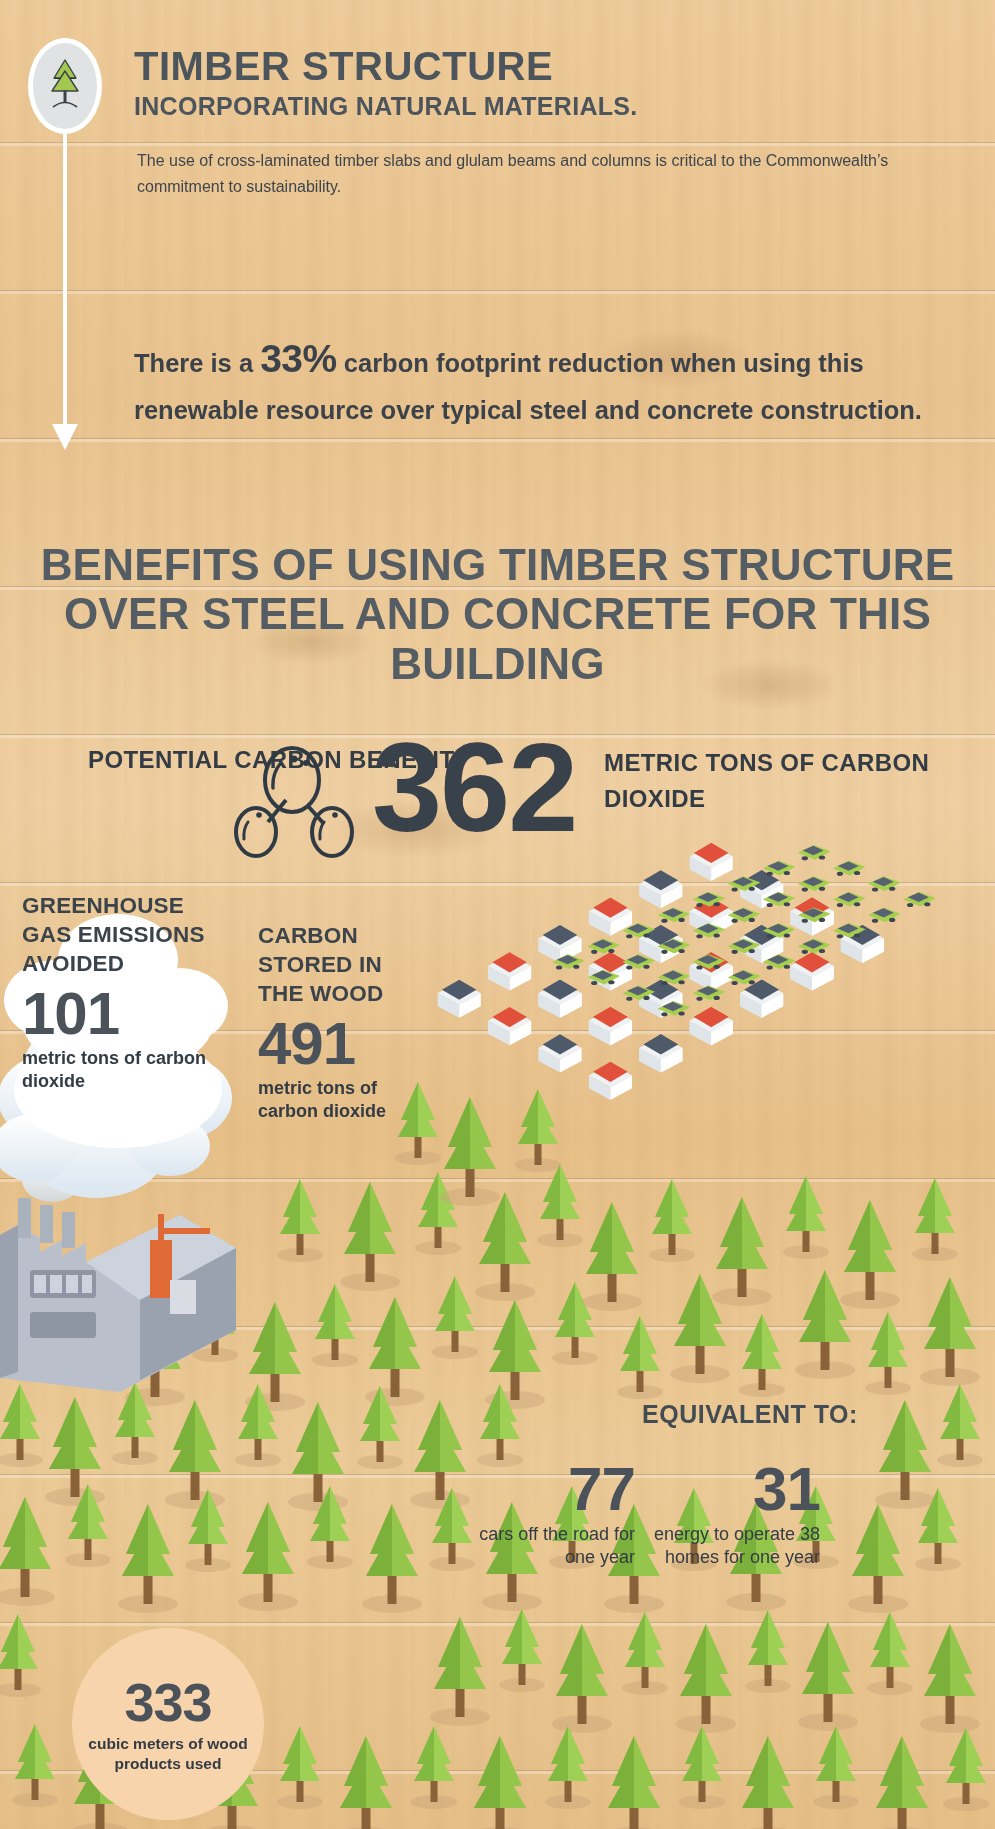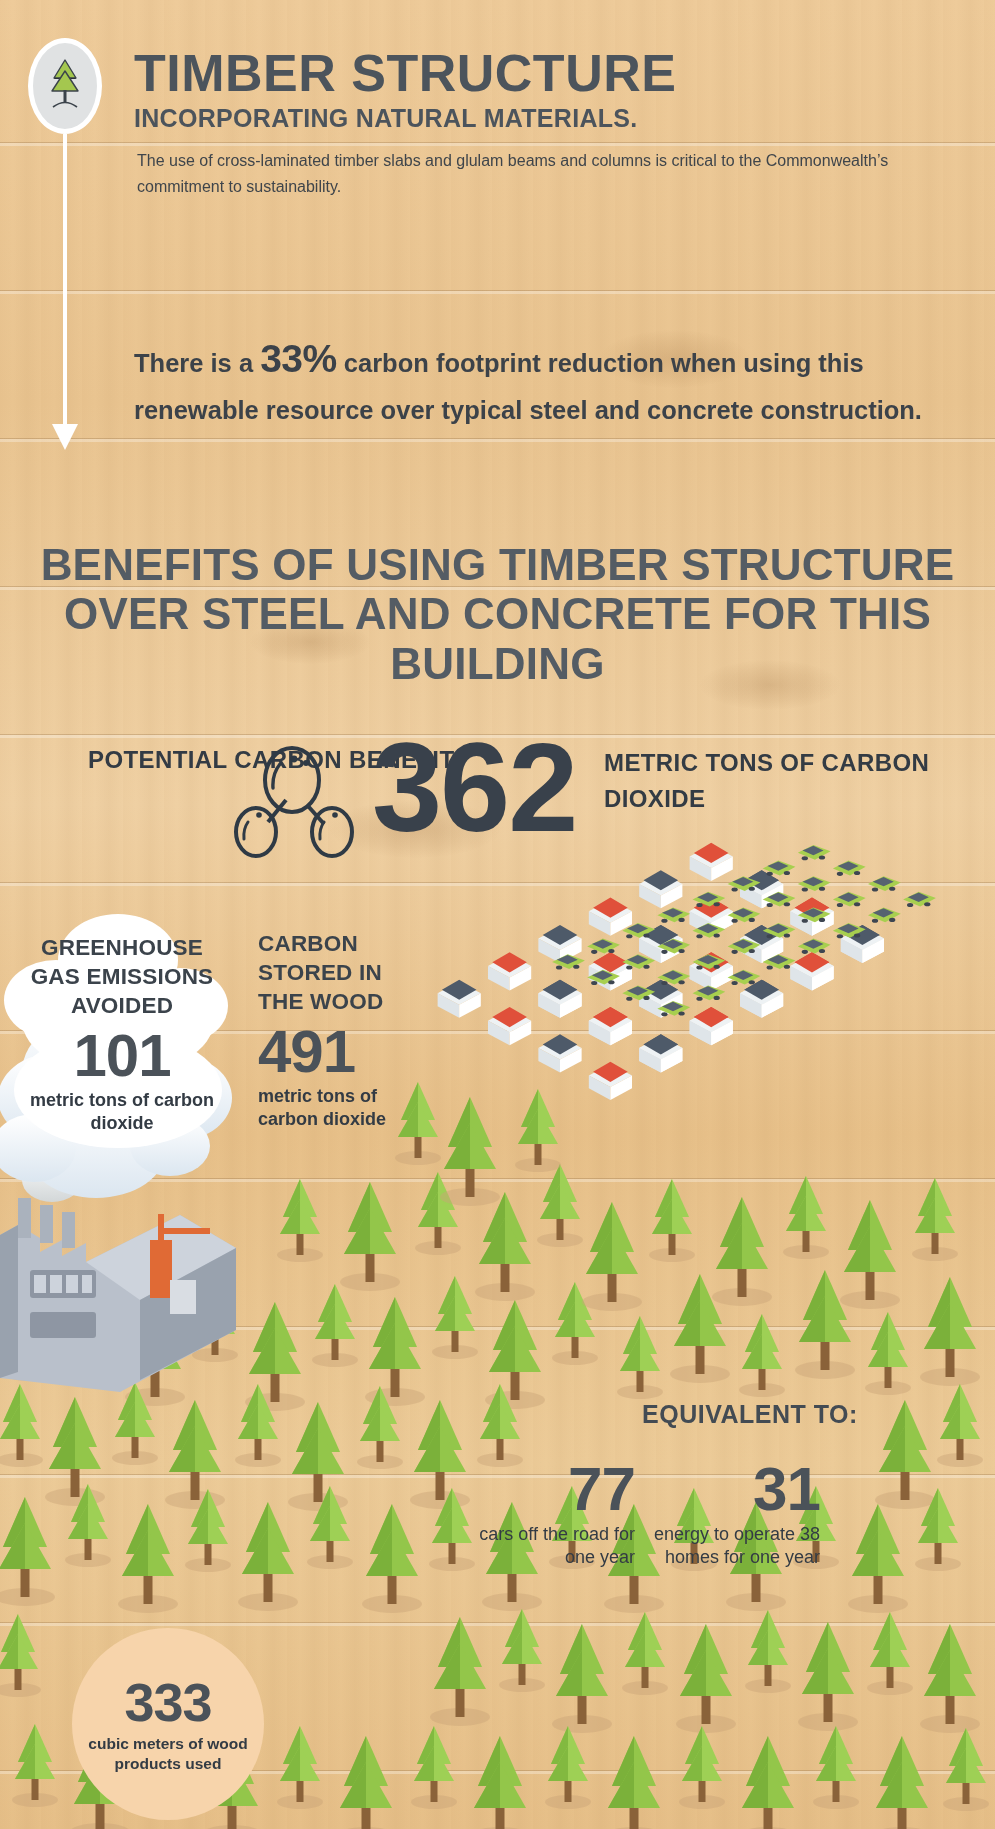--- a/index.html
+++ b/index.html
@@ -59,21 +59,21 @@
   .pointer-head {
     position: absolute; left: 52px; top: 424px;
     width: 0; height: 0;
     border-left: 13px solid transparent;
     border-right: 13px solid transparent;
     border-top: 26px solid #ffffff;
     z-index: 5;
   }
   .title-block { position: absolute; left: 134px; top: 46px; z-index: 6; }
   .title-main {
-    font-size: 52px; font-weight: bold; letter-spacing: .5px;
+    font-size: 40px; font-weight: bold; letter-spacing: .5px;
     color: #4c545c; line-height: 1.04;
   }
   .title-sub {
     font-size: 25px; font-weight: bold; letter-spacing: .3px;
     color: #4c545c; margin-top: 4px;
   }
 
   .intro {
     position: absolute; left: 137px; top: 148px; width: 790px;
     font-size: 16px; line-height: 1.63; color: #3f454b; font-weight: 400;
@@ -106,26 +106,26 @@
     position: absolute; left: 604px; top: 745px;
     font-size: 24px; font-weight: bold; line-height: 1.52;
     color: #333b44; letter-spacing: .4px;
   }
 
   
   #art { position: absolute; inset: 0; z-index: 1; pointer-events: none; }
 
   
   .ghg-block {
-    position: absolute; left: 22px; top: 934px; width: 200px;
-    text-align: center; z-index: 4;
+    position: absolute; left: 22px; top: 892px; width: 200px;
+    text-align: left; z-index: 4;
   }
   .wood-block {
     position: absolute; left: 258px; top: 922px; width: 168px;
-    text-align: left; z-index: 4; margin-top: 8px;
+    text-align: left; z-index: 4;
   }
   .stat-head {
     font-size: 22.5px; font-weight: bold; line-height: 1.28;
     color: #3b434b; letter-spacing: .2px;
   }
   .stat-num {
     font-size: 60px; font-weight: bold; color: #4b5259;
     line-height: 1.08; margin-top: 4px; letter-spacing: -1px;
   }
   .stat-cap {

